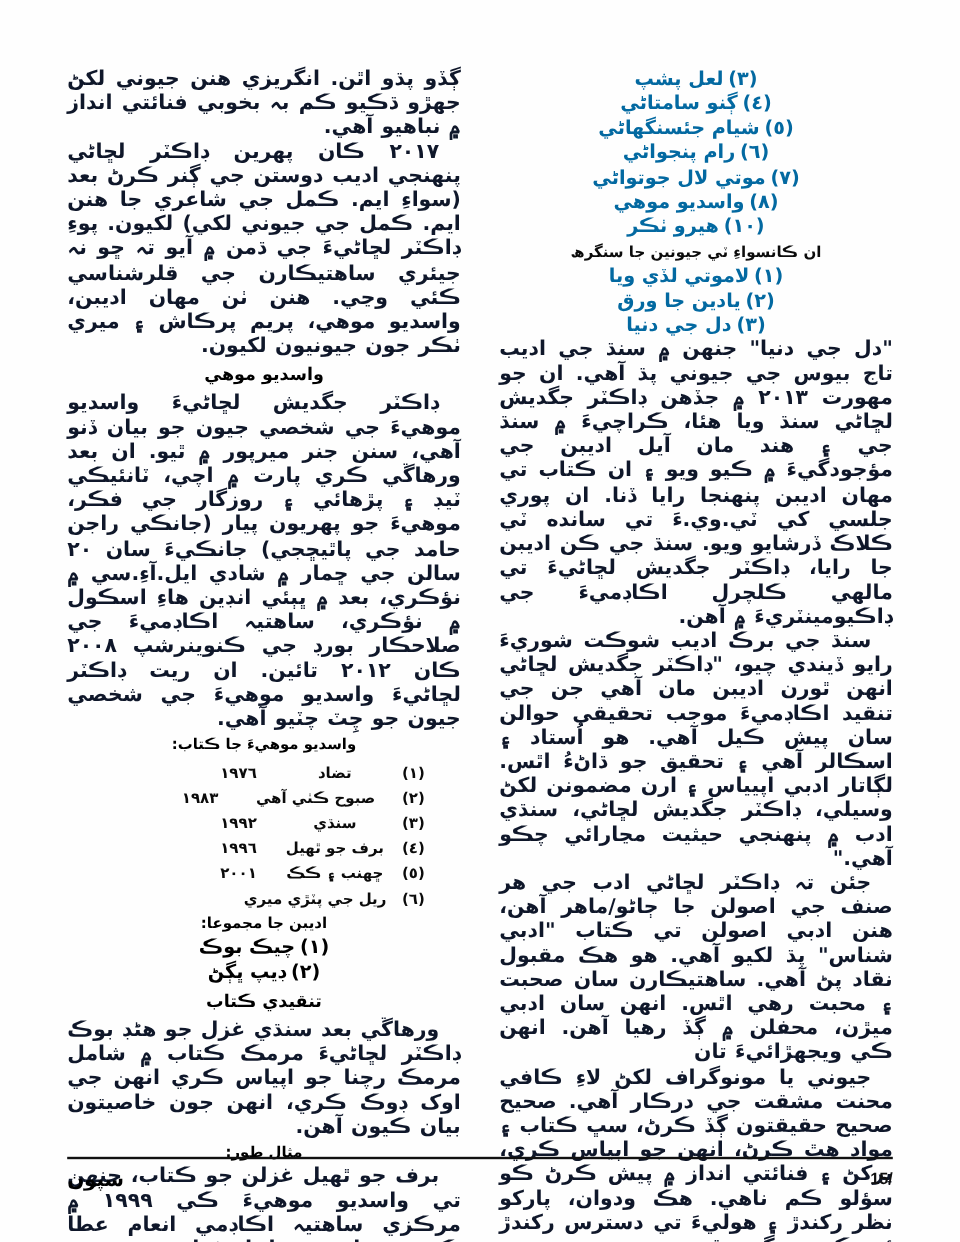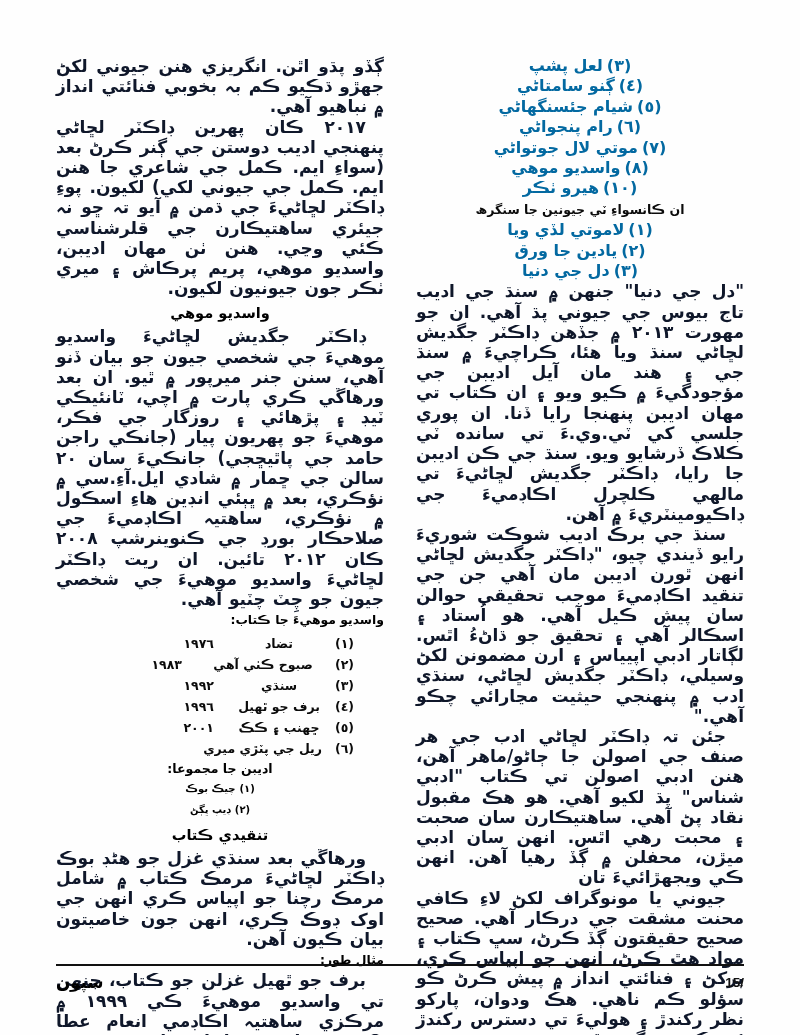--- a/index.html
+++ b/index.html
@@ -127,31 +127,32 @@
     font-weight: bold;
     text-align: center;
     margin-top: 0px;
   }
   .sublist {
     list-style: none;
     margin: 0;
     padding: 0;
   }
   .sublist li {
-    font-size: 10px;
+    font-size: 16px;
     line-height: 20.4px;
     font-weight: bold;
     text-align: center;
   }
   .sublist li .num { margin-left: 4px; }
 
   .label-line {
     font-size: 12.4px;
     line-height: 20.4px;
     font-weight: bold;
+    text-align: center;
     margin-top: 1px;
   }
 
   
   .footer-rule {
     position: absolute;
     left: 56px;
     right: 56px;
     top: 964px;
     height: 0;

